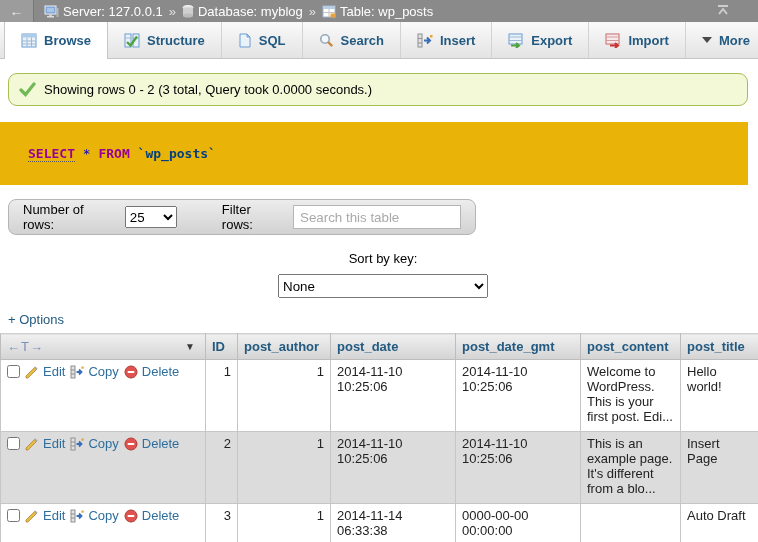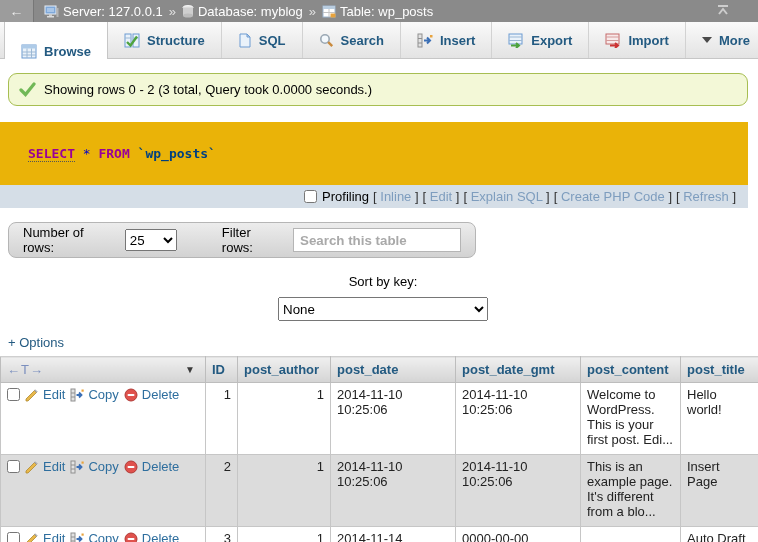--- a/index.html
+++ b/index.html
@@ -15,21 +15,21 @@
   .crumb a { color:#fff; text-decoration:none; }
   .crumb-sep { color:#e0e0e0; padding:0 1px; }
   .collapse { position:absolute; right:28px; top:4px; cursor:pointer; }
 
   
   .tabbar { height:37px; background:linear-gradient(#fafafa,#e3e3e3); border-bottom:1px solid #c6c6c6;
     display:flex; align-items:stretch; padding-left:4px; }
   .tab { display:flex; align-items:center; gap:7px; padding:0 16px; color:#235a81; font-weight:bold;
     border-right:1px solid #d2d2d2; cursor:pointer; position:relative; }
   .tab:first-child { border-left:1px solid #d2d2d2; }
-  .tab.active { background:#fff; border-right:1px solid #c6c6c6; border-left:1px solid #c6c6c6; margin-bottom:-1px;align-items:flex-end; }
+  .tab.active { background:#fff; border-right:1px solid #c6c6c6; border-left:1px solid #c6c6c6; margin-bottom:-1px; }
   .chev-down { width:0; height:0; border-left:5px solid transparent; border-right:5px solid transparent;
     border-top:6px solid #4a4a4a; display:inline-block; }
 
   
   .notice { margin:14px 10px 0 8px; background:#f3f8d7; border:1px solid #a7be52; border-radius:9px;
     padding:8px 10px; display:flex; align-items:center; gap:8px; }
 
   
   .querywrap { margin:16px 10px 0 0; }
   .querybox { background:#eab308; padding:24px 0 24px 28px;
@@ -42,21 +42,21 @@
   .profbar label { display:flex; align-items:center; gap:5px; }
   .plink { white-space:nowrap; }
   .plink::before { content:"[ "; color:#333; }
   .plink::after { content:" ]"; color:#333; }
   .plink a { color:#7e9dbe; text-decoration:none; cursor:pointer; }
 
   
   .rowctrl { margin:14px 0 0 8px; width:468px; height:36px; background:linear-gradient(#ececec,#d2d2d2);
     border:1px solid #b5b5b5; border-radius:8px; display:flex; align-items:center; gap:10px; padding:0 14px; }
   .rowctrl select { width:54px; height:22px; }
-  .filter-input { width:168px; height:24px; border:1px solid #b5b5b5; padding:8px 6px; color:#333;font-weight:bold; }
+  .filter-input { width:168px; height:24px; border:1px solid #b5b5b5; padding:8px 6px; color:#333; }
   .filter-input::placeholder { color:#a9a9a9; }
   .sortrow { margin:16px 0 0 8px; display:flex; align-items:center; gap:8px;flex-direction:column; }
   .sortrow select { width:210px; height:24px; }
   .optlink { display:inline-block; margin:14px 0 6px 8px; color:#235a81; text-decoration:none; cursor:pointer; }
 
   
   table.results { width:758px; border-collapse:collapse; table-layout:fixed; }
   .results th { background:linear-gradient(#efefef,#d4d4d4); border:1px solid #bdbdbd; border-top:1px solid #cfcfcf;
     color:#235a81; font-weight:bold; text-align:left; padding:5px 6px; font-size:13px; }
   .results td { border:1px solid #c6c6c6; vertical-align:top; padding:4px 6px; font-size:13px; color:#222; }
@@ -217,31 +217,20 @@
         <path d="M2 8 L6.5 12.5 L15 2" fill="none" stroke="#71b857" stroke-width="3.2" stroke-linecap="round"></path>
       </svg>
   </span>
   <span>Showing rows 0 - 2 (3 total, Query took 0.0000 seconds.)</span>
 </div>
 
 
 <div class="querywrap">
   <div class="querybox">
     <span class="kw help">SELECT</span><span> </span><span class="star">*</span><span> </span><span class="kw">FROM</span><span> </span><span class="tblref">`wp_posts`</span>
-  </div>
-  <div class="profbar">
-    <label>
-      <input type="checkbox" style="">
-      <span>Profiling</span>
-    </label>
-    <span class="plink"><a>Inline</a></span>
-    <span class="plink"><a>Edit</a></span>
-    <span class="plink"><a>Explain SQL</a></span>
-    <span class="plink"><a>Create PHP Code</a></span>
-    <span class="plink"><a>Refresh</a></span>
   </div>
 </div>
 
 
 <div class="rowctrl">
   <span>Number of rows:</span>
   <select>
     <option>25</option>
   </select>
   <span style="width:26px"></span>

